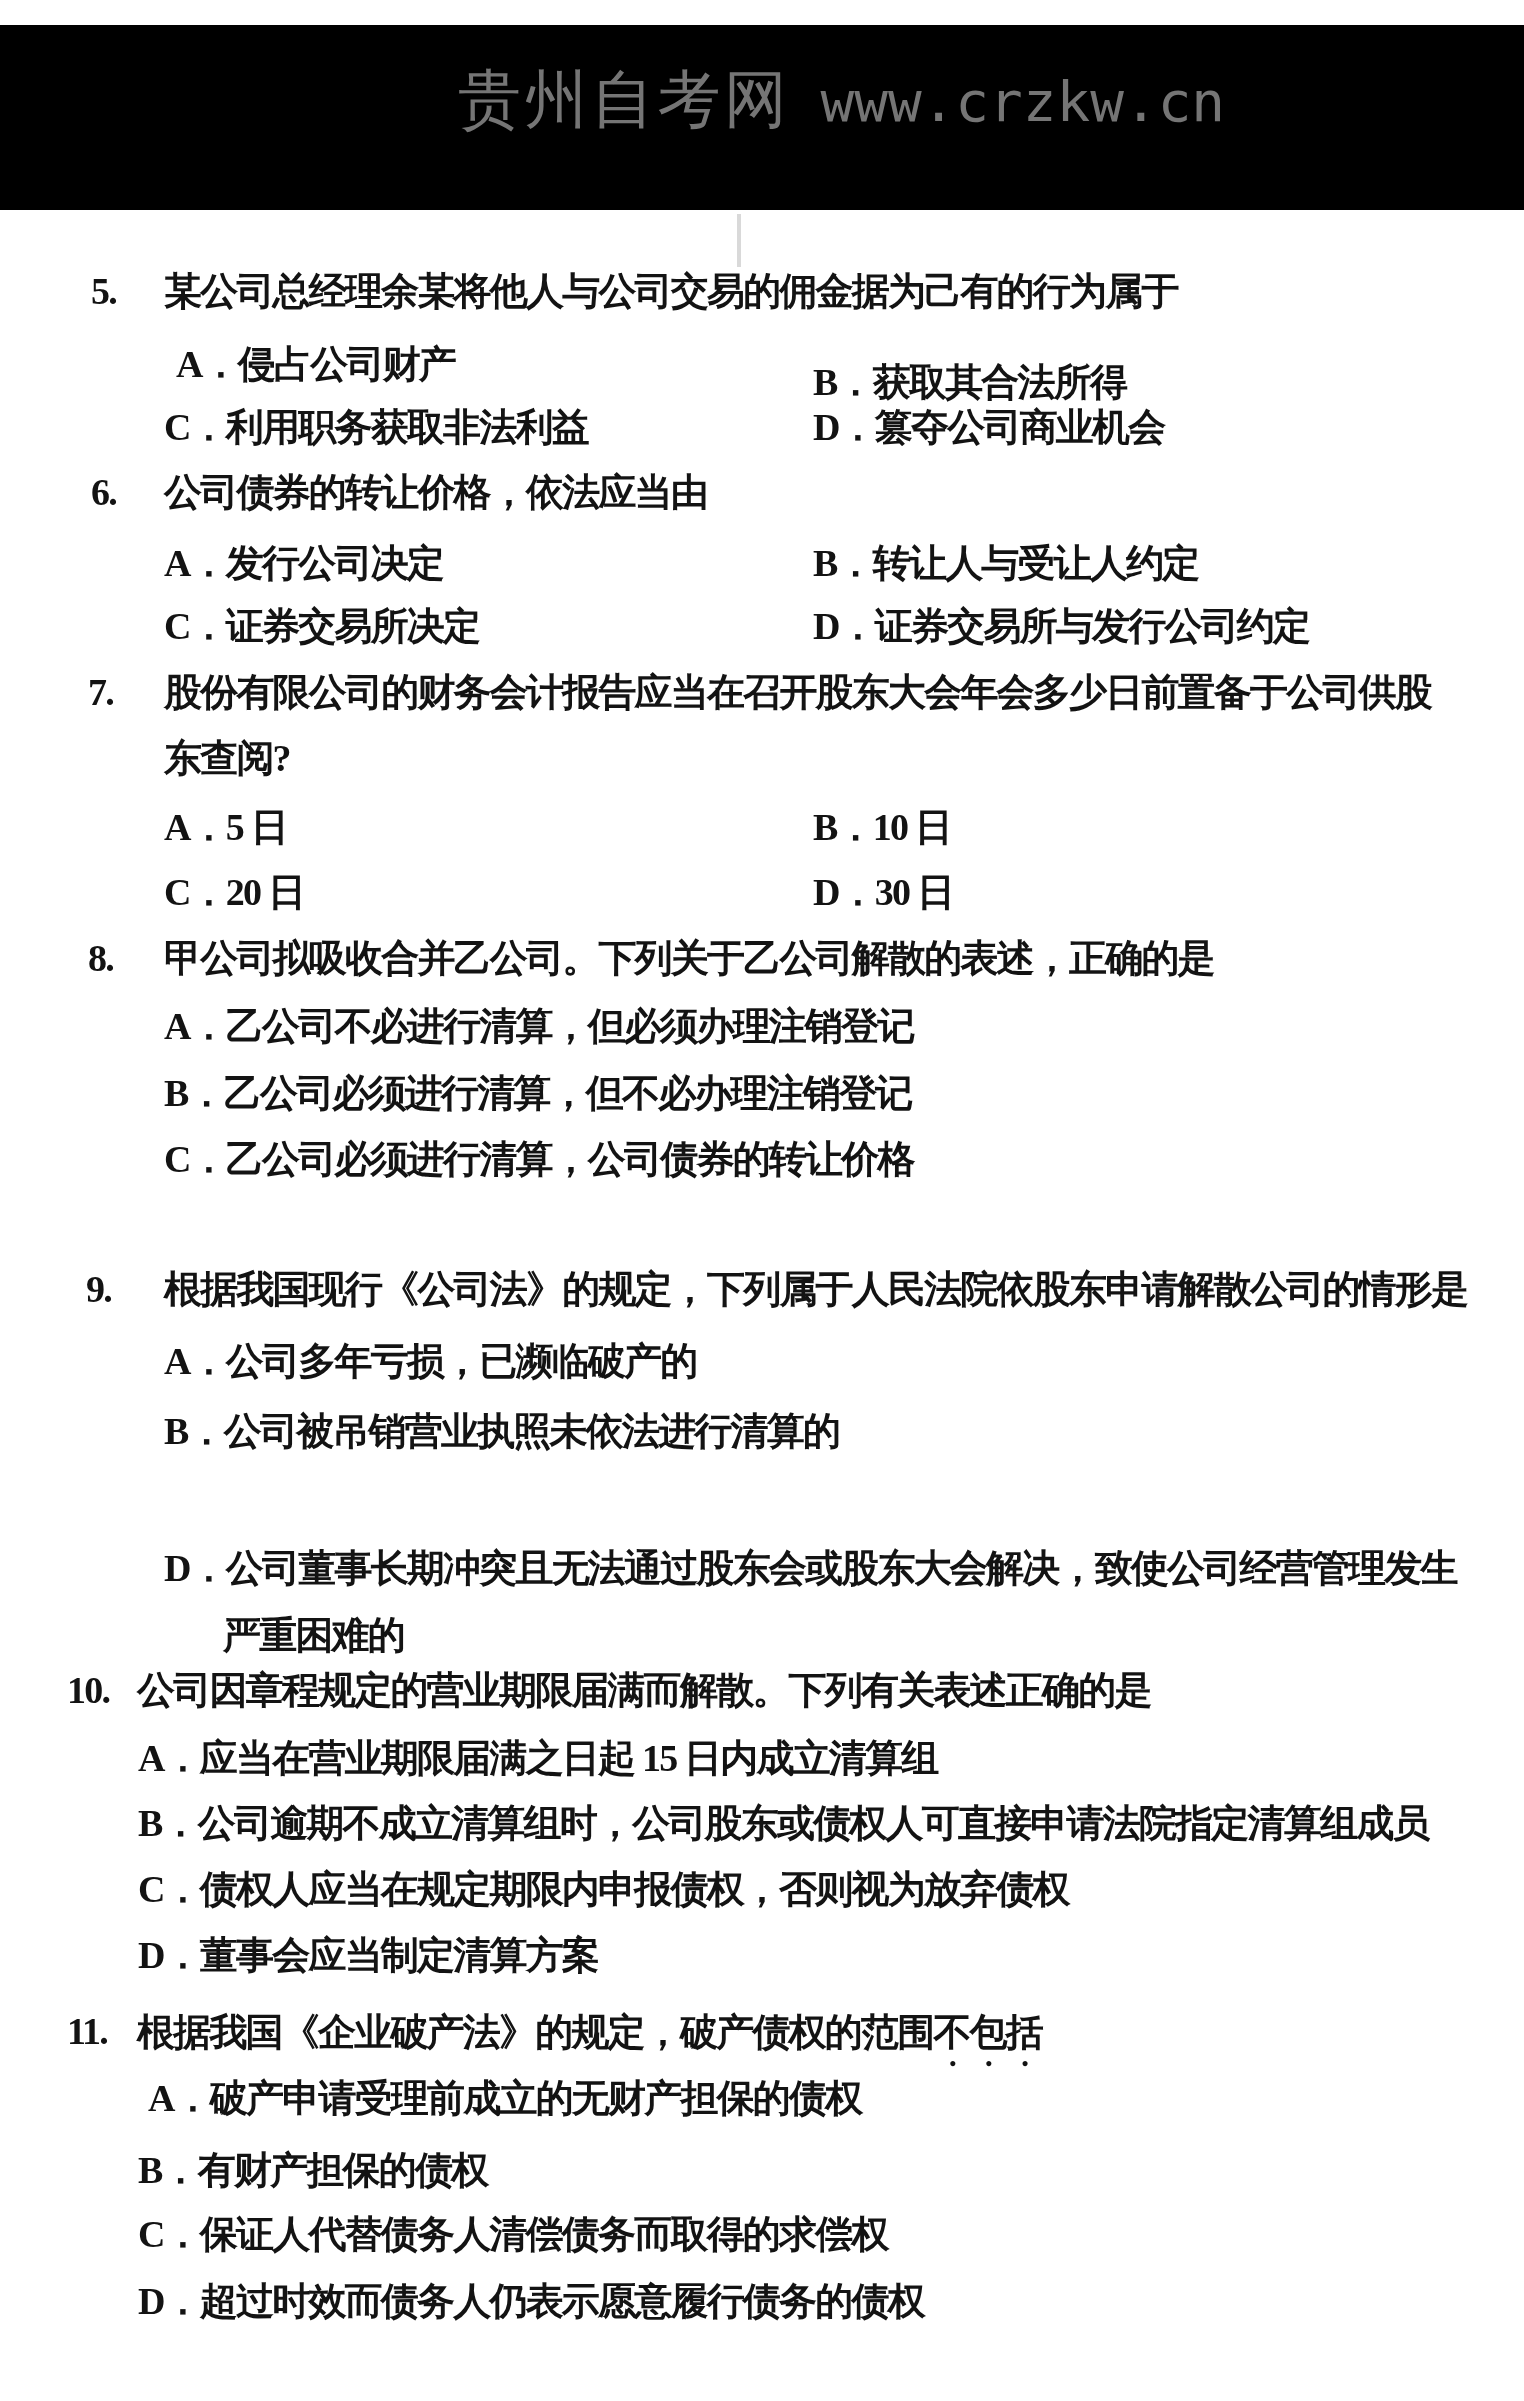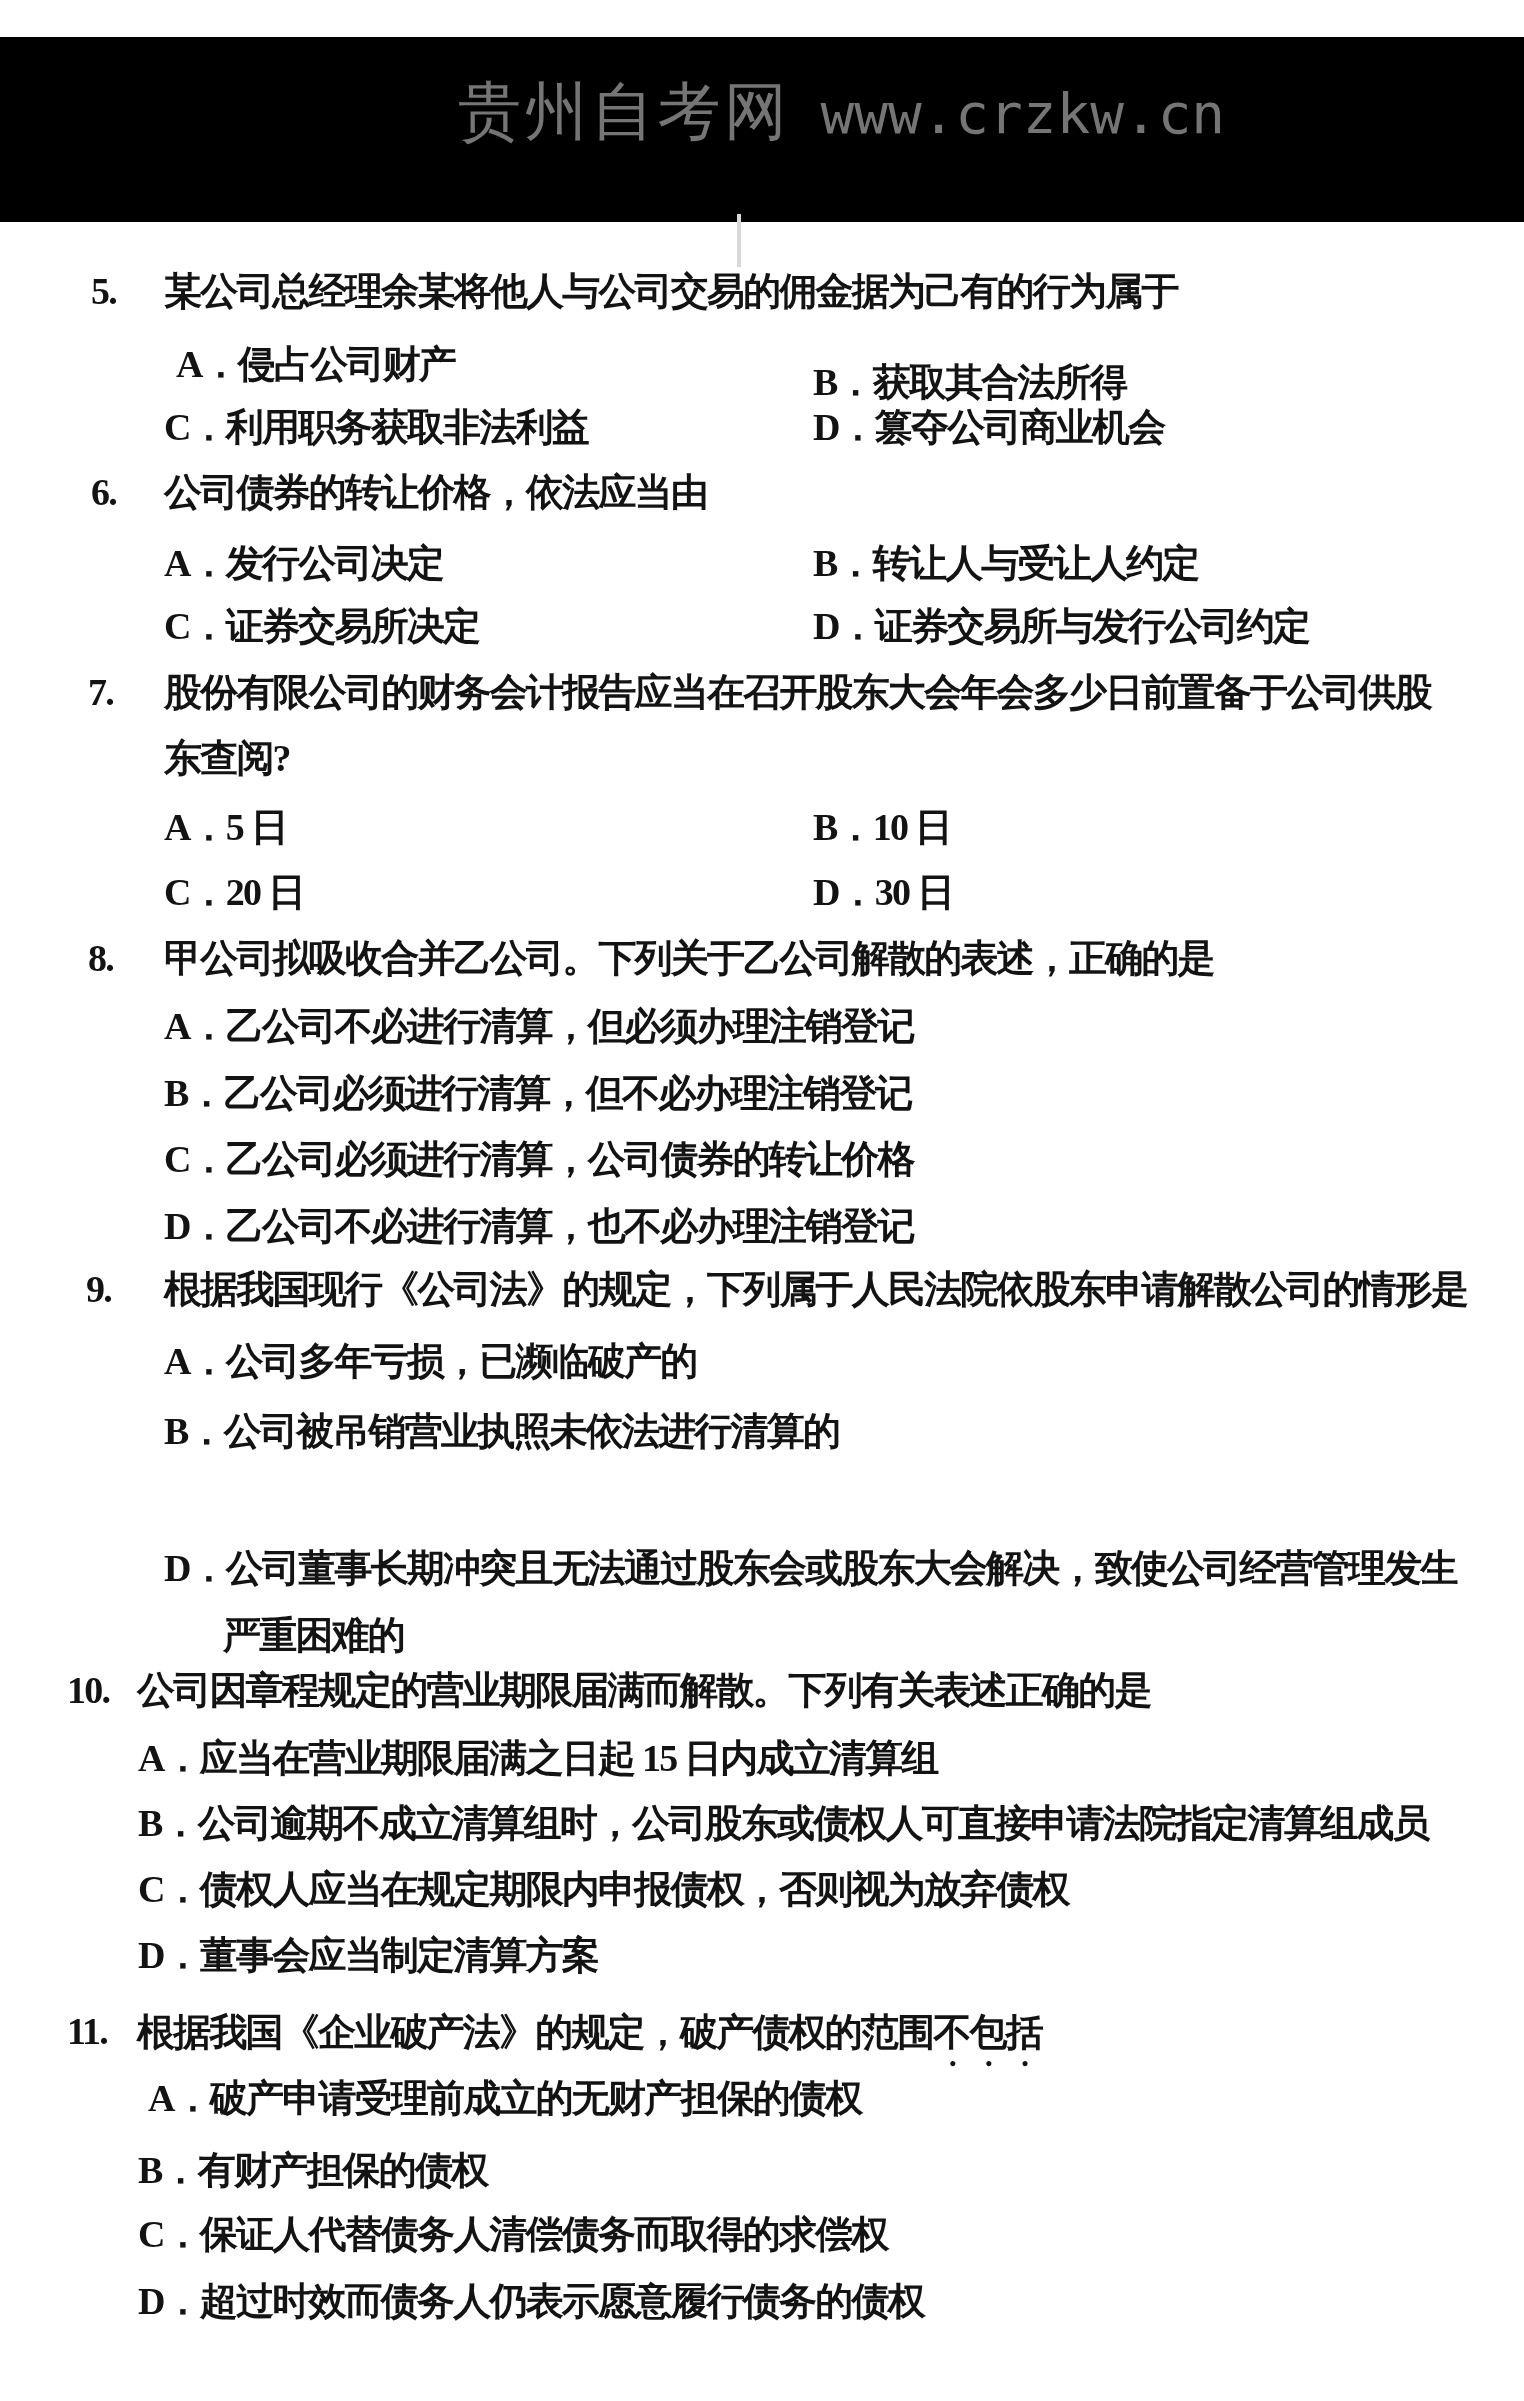--- a/index.html
+++ b/index.html
@@ -5,21 +5,21 @@
   html,body{margin:0;padding:0;background:#ffffff;}
   #page{
     position:relative;
     width:1525px;height:2401px;
     background:#ffffff;
     overflow:hidden;
     font-family:"Liberation Serif","DejaVu Serif",serif;
   }
   
   .banner{
-    position:absolute;left:0;top:37px;width:1525px;height:185px;
+    position:absolute;left:0;top:25px;width:1525px;height:185px;
     background:#000000;
   }
   .watermark{
     position:absolute;left:458px;top:32px;
     white-space:nowrap;
     color:#757575;
     font-weight:400;
   }
   .watermark .zh{
     font-size:63px;
@@ -88,21 +88,20 @@
   <div class="line" style="left:164px;top:807px"><span class="opt-label">A．</span><span>5 日</span></div>
   <div class="line" style="left:813px;top:807px"><span class="opt-label">B．</span><span>10 日</span></div>
   <div class="line" style="left:164px;top:872px"><span class="opt-label">C．</span><span>20 日</span></div>
   <div class="line" style="left:813px;top:872px"><span class="opt-label">D．</span><span>30 日</span></div>
 
   <div class="line num" style="left:88px;top:938px">8.</div>
   <div class="line" style="left:164px;top:938px">甲公司拟吸收合并乙公司。下列关于乙公司解散的表述，正确的是</div>
   <div class="line" style="left:164px;top:1006px"><span class="opt-label">A．</span><span>乙公司不必进行清算，但必须办理注销登记</span></div>
   <div class="line" style="left:164px;top:1073px"><span class="opt-label">B．</span><span>乙公司必须进行清算，但不必办理注销登记</span></div>
   <div class="line" style="left:164px;top:1139px"><span class="opt-label">C．</span><span>乙公司必须进行清算，公司债券的转让价格</span></div>
-  <div class="line" style="left:164px;top:1206px"><span class="opt-label">D．</span><span>乙公司不必进行清算，也不必办理注销登记</span></div>
 
   <div class="line num" style="left:86px;top:1269px">9.</div>
   <div class="line" style="left:164px;top:1269px">根据我国现行《公司法》的规定，下列属于人民法院依股东申请解散公司的情形是</div>
   <div class="line" style="left:164px;top:1341px"><span class="opt-label">A．</span><span>公司多年亏损，已濒临破产的</span></div>
   <div class="line" style="left:164px;top:1411px"><span class="opt-label">B．</span><span>公司被吊销营业执照未依法进行清算的</span></div>
   <div class="line" style="left:164px;top:1548px"><span class="opt-label">D．</span><span>公司董事长期冲突且无法通过股东会或股东大会解决，致使公司经营管理发生</span></div>
   <div class="line" style="left:223px;top:1615px">严重困难的</div>
 
   <div class="line num" style="left:67px;top:1670px">10.</div>
   <div class="line" style="left:137px;top:1670px">公司因章程规定的营业期限届满而解散。下列有关表述正确的是</div>

